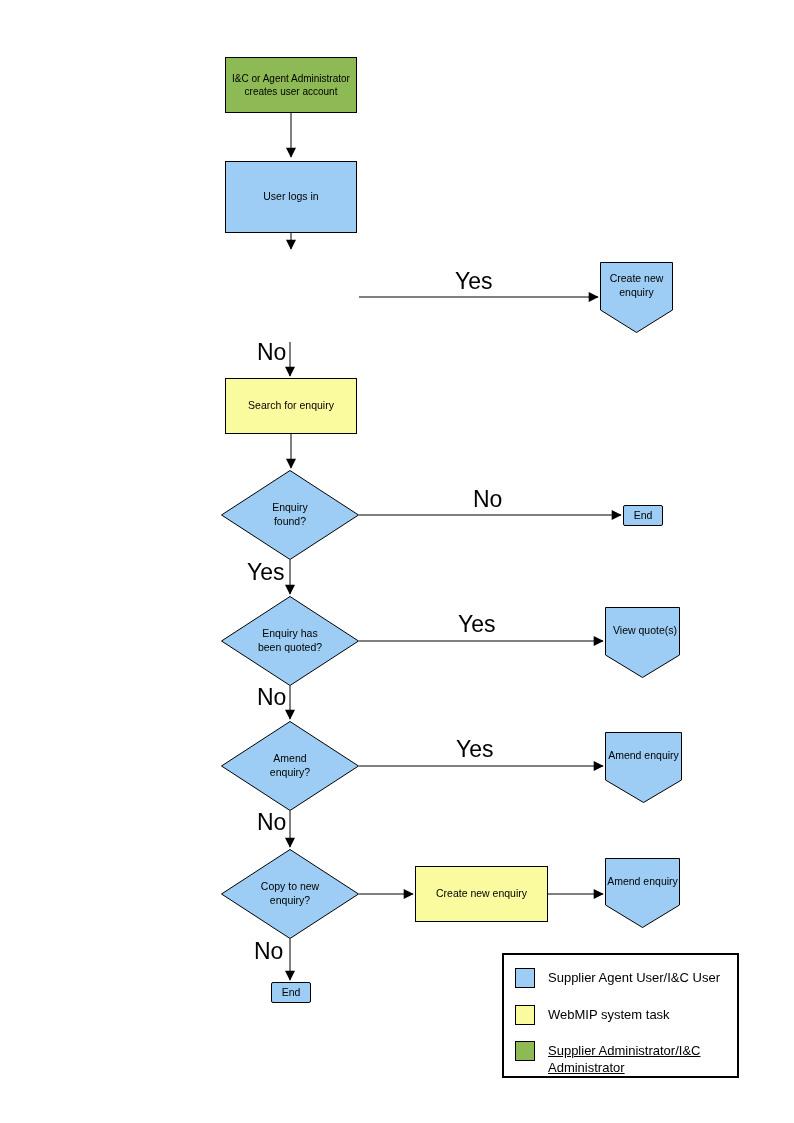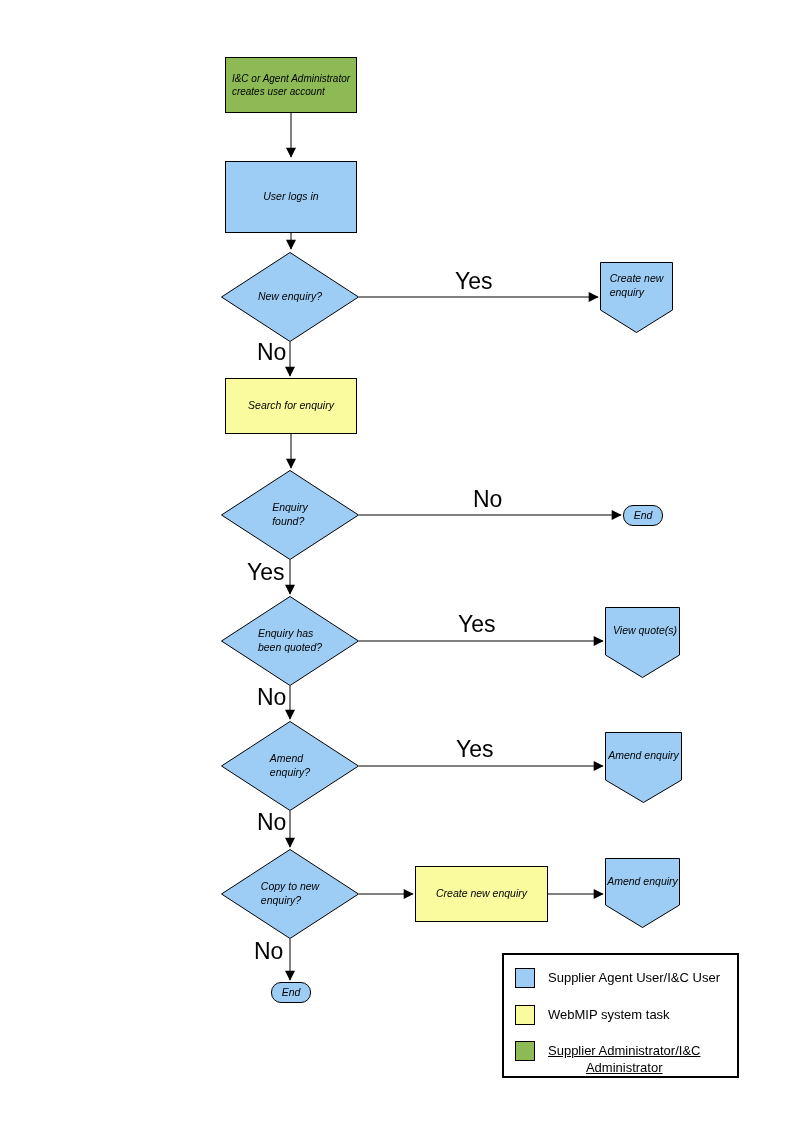--- a/index.html
+++ b/index.html
@@ -18,40 +18,39 @@
   }
   .node {
     position: absolute;
     box-sizing: border-box;
   }
   .rect-node {
     border: 1px solid #000;
   }
   .terminator {
     border: 1px solid #000;
-    border-radius: 10px;
+    border-radius: 2px;
   }
   .shape-svg {
     position: absolute;
     left: 0; top: 0;
     display: block;
   }
   .node-label {
     position: absolute;
     inset: 0;
     display: flex;
     align-items: center;
     justify-content: center;
-    text-align: left;
+    text-align: center;
     font-size: 10.5px;
     line-height: 1.3;
     color: #000;
     white-space: pre-line;
     pointer-events: none;
-    font-style: italic;
   }
   .node-label.small { font-size: 10px; }
   .pent-label { padding-bottom: 23px; }
   .decision-label {
     position: absolute;
     font-size: 23px;
     line-height: 1;
     color: #000;
     white-space: nowrap;
   }
@@ -62,21 +61,20 @@
     background: #ffffff;
     border: 2px solid #000;
     box-sizing: border-box;
   }
   .legend-row {
     position: absolute;
     left: 11px;
     display: flex;
     align-items: flex-start;
     gap: 13px;
-    text-align: center;
   }
   .legend-swatch {
     width: 18px; height: 18px;
     border: 1px solid #000;
     flex: 0 0 auto;
   }
   .legend-text {
     font-size: 13px;
     line-height: 17px;
     color: #000;
@@ -113,26 +111,20 @@
 
   <div class="node rect-node" style="left: 225px; top: 57px; width: 132px; height: 56px; background-color: rgb(141, 186, 85);">
     <div class="node-label small">I&amp;C or Agent Administrator
 creates user account</div>
   </div>
 
   <div class="node rect-node" style="left: 225px; top: 161px; width: 132px; height: 72px; background-color: rgb(157, 205, 244);">
     <div class="node-label">User logs in</div>
   </div>
 
-  <div class="node" style="left:221px; top:252px; width:138px; height:90px;">
-    <svg class="shape-svg" width="138" height="90" viewBox="0 0 138 90">
-      <polygon points="69,0.5 137.5,45 69,89.5 0.5,45" stroke="#000" stroke-width="1" fill="#9DCDF4"></polygon>
-    </svg>
-    <div class="node-label">New enquiry?</div>
-  </div>
 
   <div class="node rect-node" style="left: 225px; top: 378px; width: 132px; height: 56px; background-color: rgb(250, 250, 158);">
     <div class="node-label">Search for enquiry</div>
   </div>
 
   <div class="node" style="left:600px; top:262px; width:73px; height:71px;">
     <svg class="shape-svg" width="73" height="71" viewBox="0 0 73 71">
       <polygon points="0.5,0.5 72.5,0.5 72.5,48 36.5,70.5 0.5,48" stroke="#000" stroke-width="1" fill="#9DCDF4"></polygon>
     </svg>
     <div class="node-label pent-label">Create new

